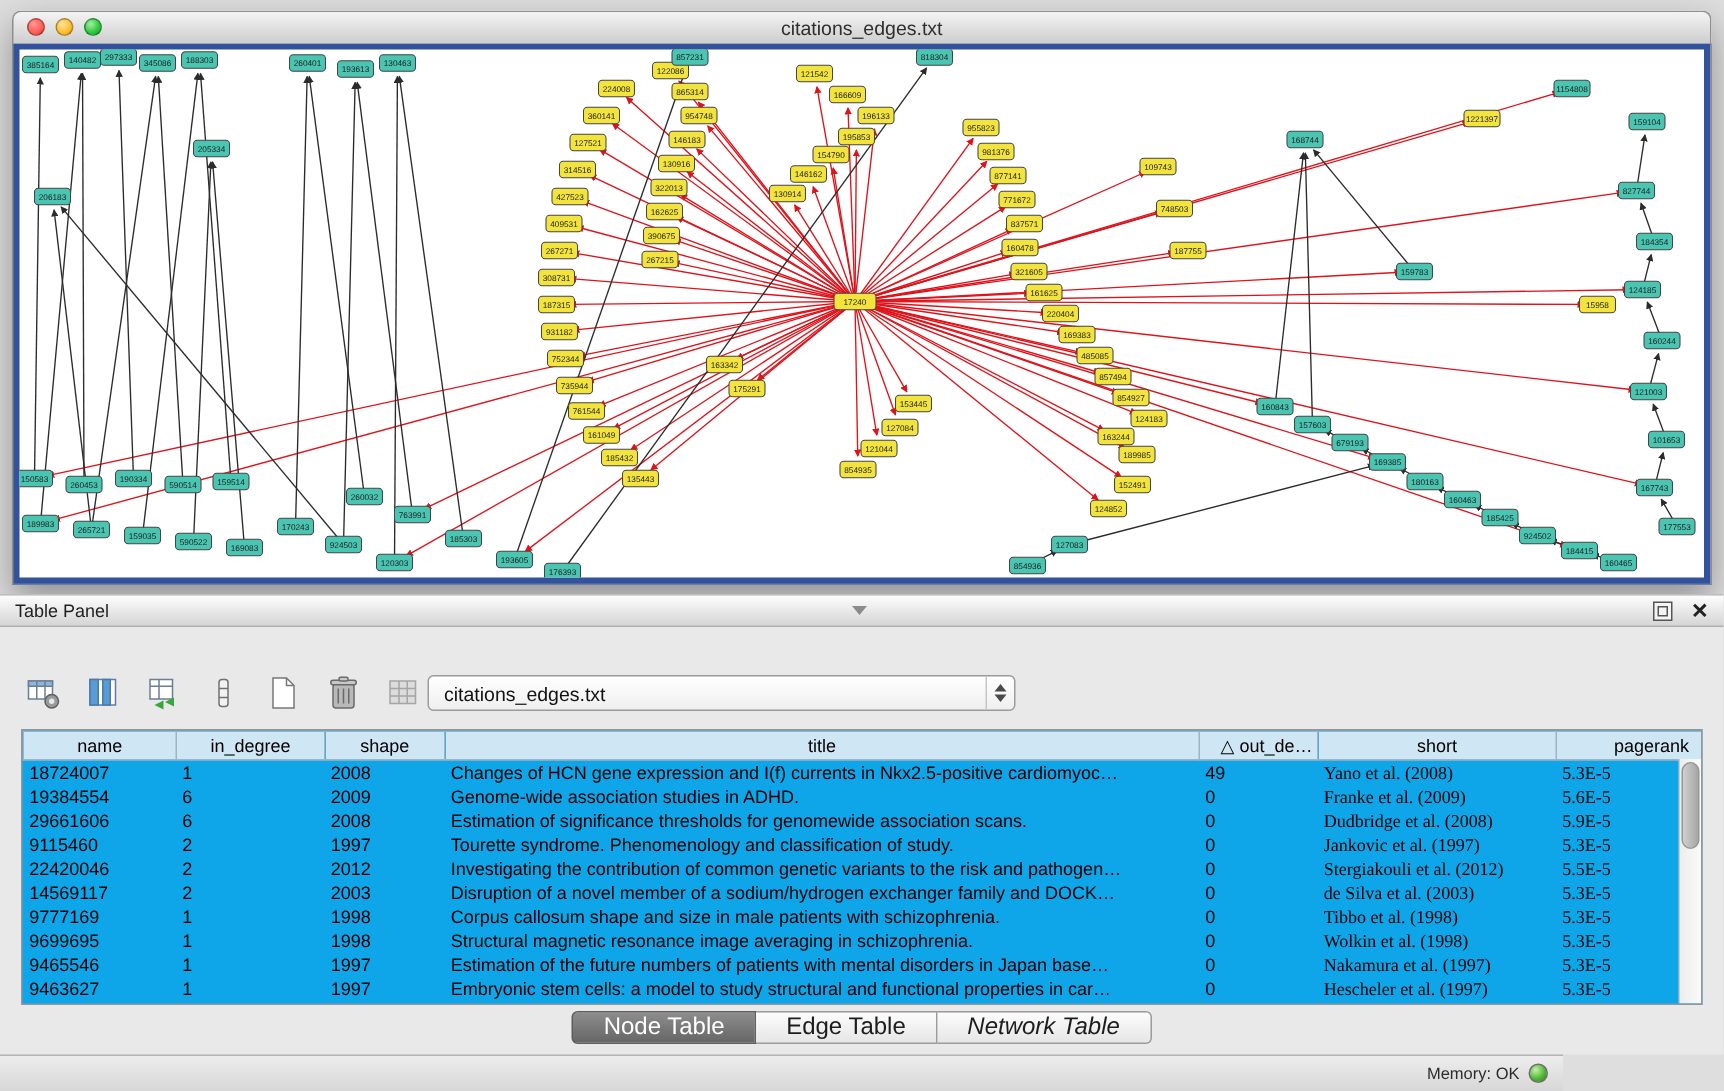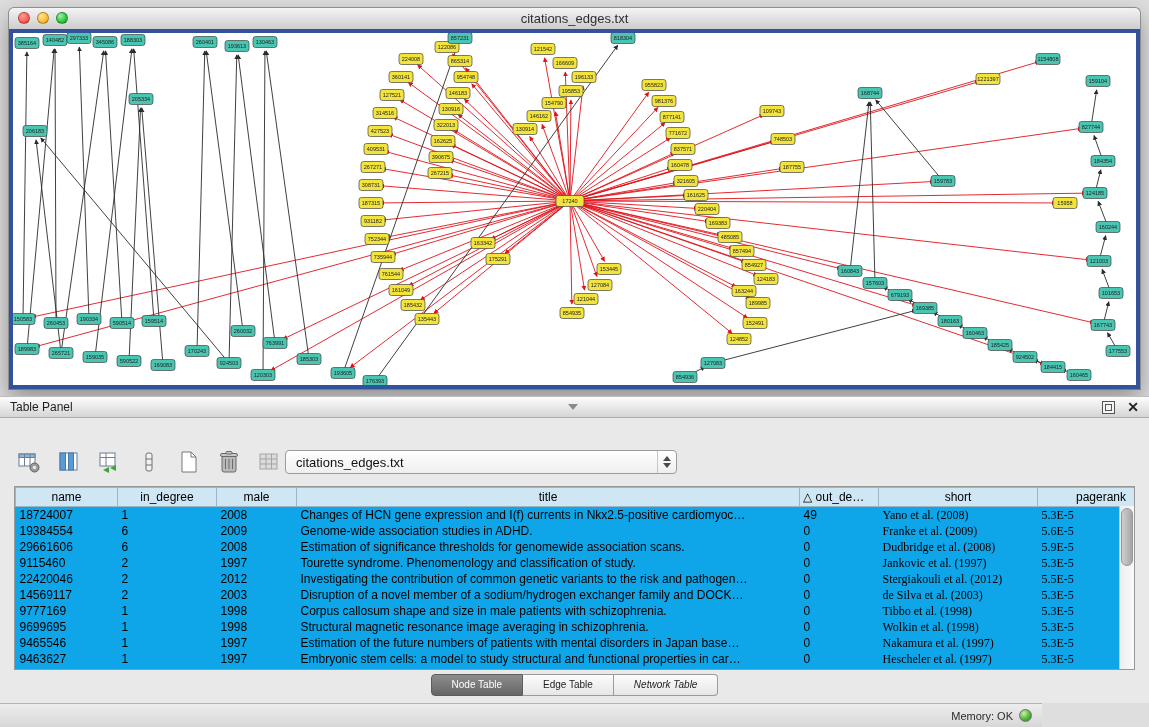--- a/index.html
+++ b/index.html
@@ -33,29 +33,29 @@
 
   .combo{position:absolute;left:285px;top:54px;width:392px;height:24px;box-sizing:border-box;border:1px solid #9c9c9c;border-radius:4px;background:linear-gradient(#ffffff,#efefef);display:flex;align-items:center;font-size:13px;color:#111;padding-left:10px;box-shadow:inset 0 1px 1px rgba(255,255,255,.8);}
   .combo .cb-text{flex:1;overflow:hidden;white-space:nowrap;}
   .stepper{width:18px;height:100%;display:flex;flex-direction:column;align-items:center;justify-content:center;gap:2px;border-left:1px solid #c6c6c6;}
   .tri-up{width:0;height:0;border-left:4px solid transparent;border-right:4px solid transparent;border-bottom:5px solid #4a4a4a;}
   .tri-down{width:0;height:0;border-left:4px solid transparent;border-right:4px solid transparent;border-top:5px solid #4a4a4a;}
 
   .table-wrap{position:absolute;left:14px;top:90px;width:1121px;height:184px;background:#0ea5e9;border:1px solid #979797;box-sizing:border-box;overflow:hidden;}
   table.data{border-collapse:collapse;table-layout:fixed;width:1104px;font-size:12px;color:#000;}
   table.data th{background:#cfe6f5;border:1px solid #9bb4c6;height:18px;font-weight:normal;text-align:center;overflow:hidden;white-space:nowrap;padding:0 3px;}
-  table.data th.c4{text-align:left;}
+  table.data th.c4{text-align:right;}
   table.data td{height:16px;padding:0 4px;white-space:nowrap;overflow:hidden;border:none;line-height:16px;}
   .c0{width:95px}.c1{width:92px}.c2{width:73px}.c3{width:496px}.c4{width:72px}.c5{width:152px}.c6{width:120px}
   td.c5,td.c6{text-align:left;font-family:Liberation Serif, serif;}
   .vscroll{position:absolute;right:0;top:19px;bottom:0;width:15px;background:linear-gradient(90deg,#ededed,#fafafa);border-left:1px solid #c9c9c9;box-sizing:border-box;}
   .vthumb{position:absolute;left:1px;right:1px;top:2px;height:58px;border-radius:7px;background:linear-gradient(90deg,#cfcfcf,#a6a6a6);border:1px solid #969696;box-sizing:border-box;}
 
   .tabs{position:absolute;left:0;top:278px;width:100%;display:flex;justify-content:center;}
-  .tab{height:20px;line-height:20px;padding:0 20px;font-size:10px;background:linear-gradient(#fcfcfc,#e6e6e6);border:1px solid #9b9b9b;border-left:none;color:#1d1d1d;}
+  .tab{height:20px;line-height:20px;padding:0 20px;font-size:16px;background:linear-gradient(#fcfcfc,#e6e6e6);border:1px solid #9b9b9b;border-left:none;color:#1d1d1d;}
   .tab:first-child{border-left:1px solid #9b9b9b;border-radius:4px 0 0 4px;}
   .tab:last-child{border-radius:0 4px 4px 0;font-style:italic;}
   .tab.active{background:linear-gradient(#8d8d8d,#666666);color:#fff;border-color:#5d5d5d;}
 
   .statusbar{position:absolute;left:0;bottom:0;width:1042px;height:24px;background:linear-gradient(#ededed,#d7d7d7);border-top:1px solid #b3b3b3;box-sizing:border-box;display:flex;justify-content:flex-end;align-items:center;gap:6px;padding-right:10px;font-size:11px;color:#2c2c2c;}
   .orb{width:13px;height:13px;border-radius:50%;background:radial-gradient(circle at 35% 30%,#c4f3a4,#47b32e 60%,#2e8f1d);border:1px solid #6f6f6f;box-sizing:border-box;}
 </style>
 </head>
 <body>
 
@@ -746,21 +746,21 @@
       <span class="tri-down"></span>
     </span>
   </div>
 
   <div class="table-wrap">
     <table class="data">
       <thead>
           <tr id="thead-row">
             <th class="c0">name</th>
             <th class="c1">in_degree</th>
-            <th class="c2">male</th>
+            <th class="c2">shape</th>
             <th class="c3">title</th>
             <th class="c4">△ out_de…</th>
             <th class="c5">short</th>
             <th class="c6">pagerank</th>
           </tr>
         </thead>
       <tbody id="tbody">
           <tr>
             <td class="c0">18724007</td>
             <td class="c1">1</td>

